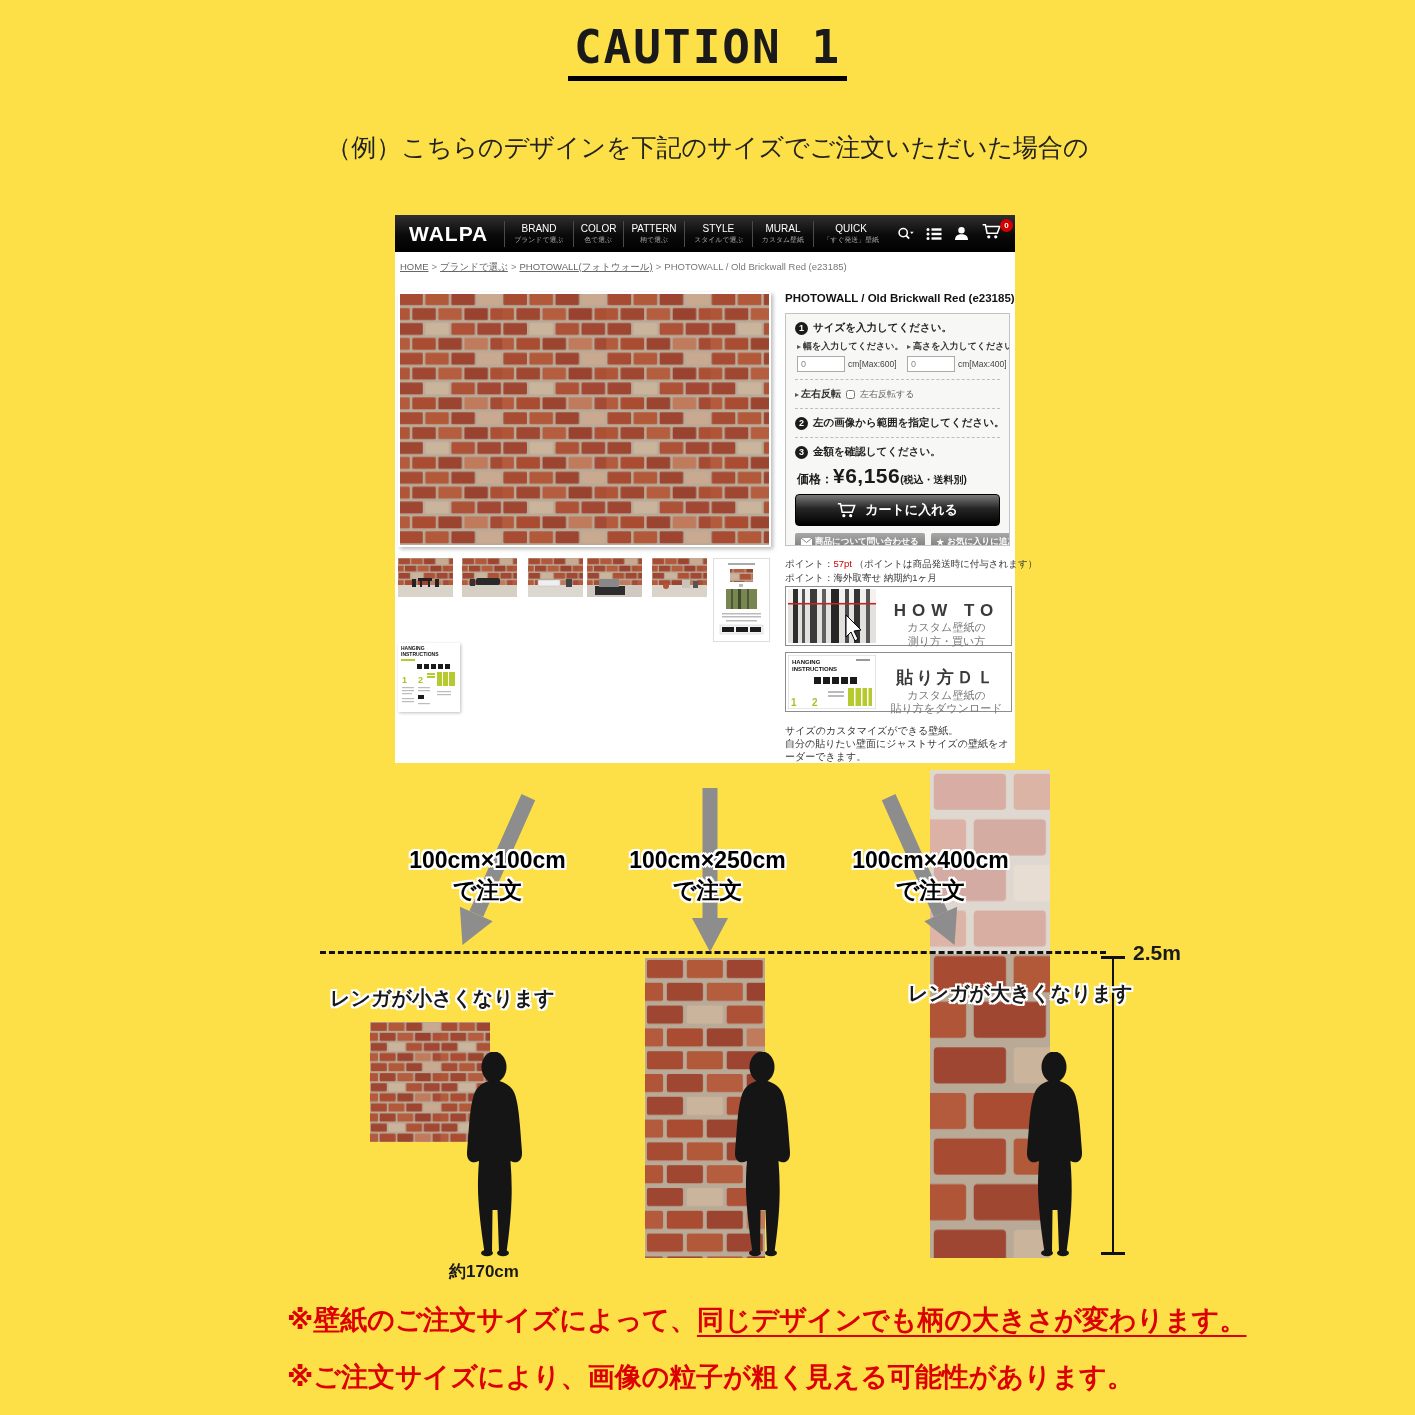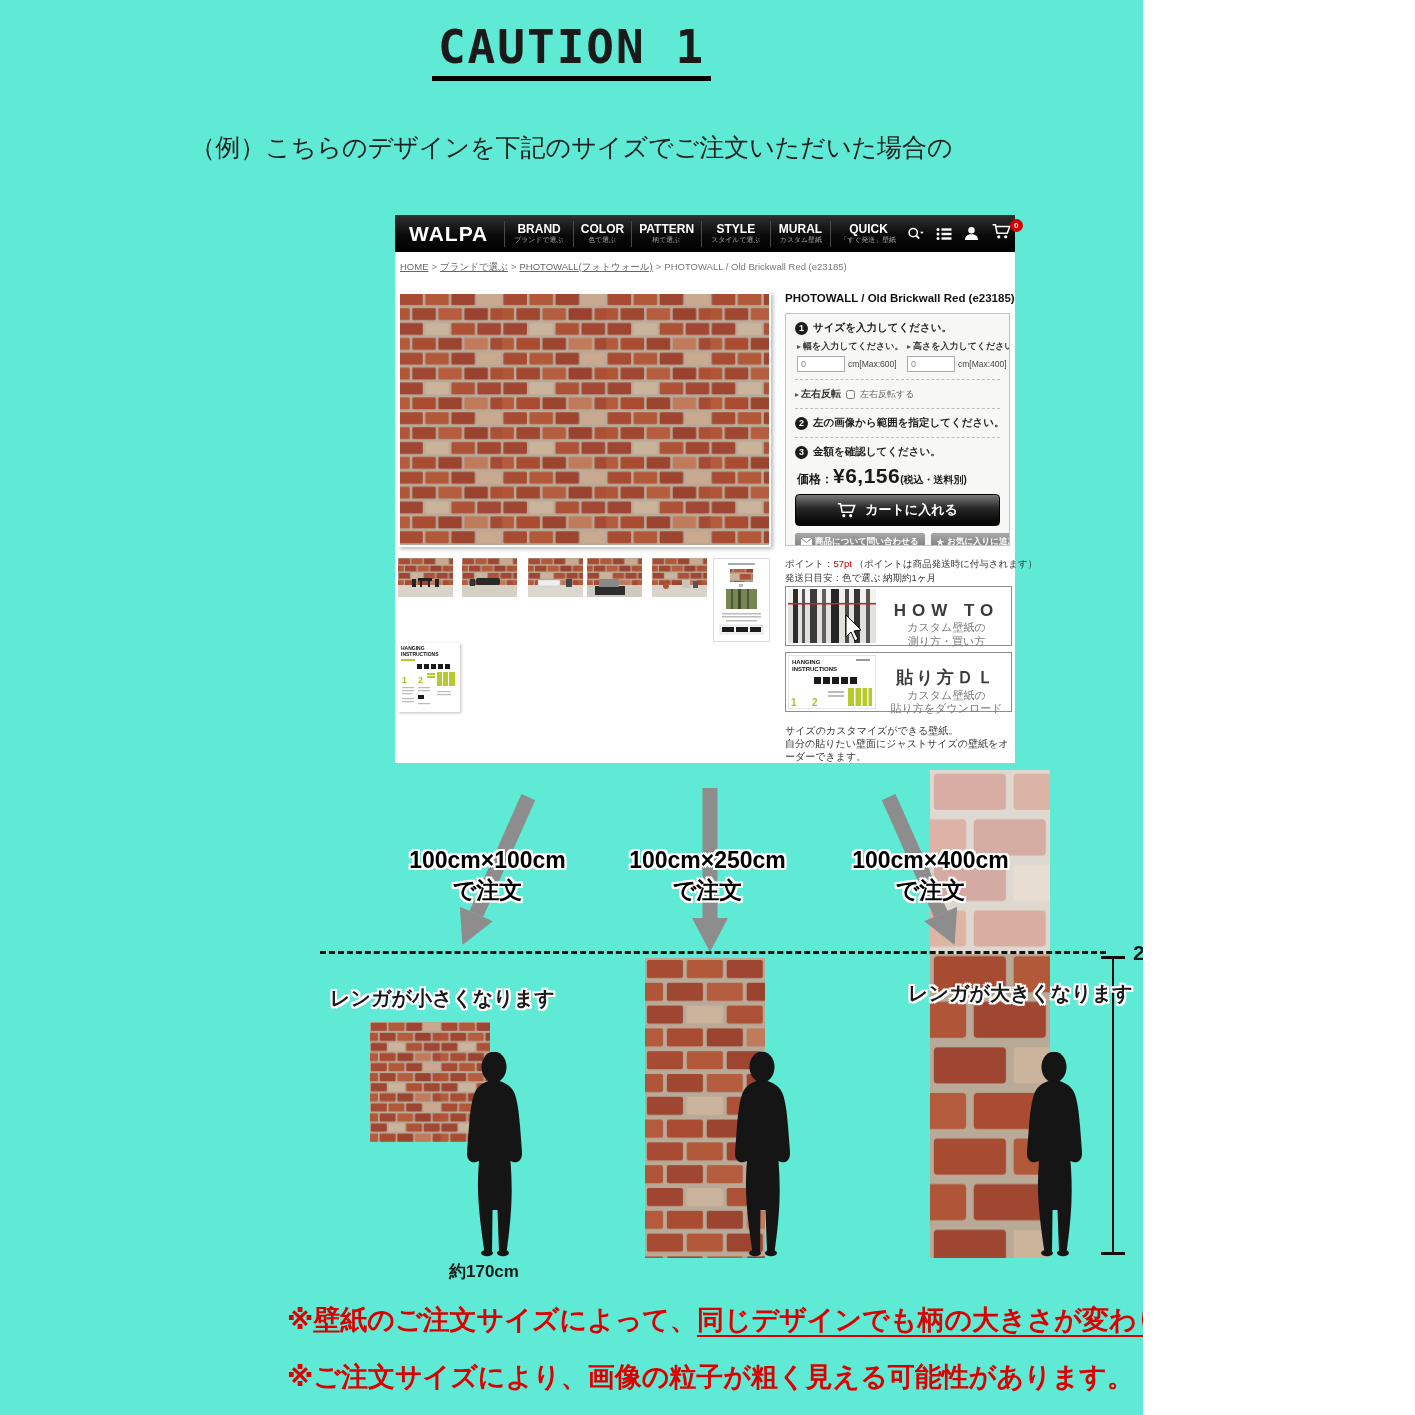--- a/index.html
+++ b/index.html
@@ -1,34 +1,34 @@
 <!DOCTYPE html>
 <html><head>
 <meta charset="utf-8">
 <style>
   html,body{margin:0;padding:0;background:#fff;}
-  #canvas{position:relative;width:1143px;height:1415px;background:#5eead4;overflow:hidden;
+  #canvas{position:relative;width:1415px;height:1415px;background:#fde047;overflow:hidden;
           font-family:"Liberation Sans","DejaVu Sans",sans-serif;color:#1a1a1a;}
   .abs{position:absolute;}
 
   
   #page-title{top:20px;left:0;width:100%;text-align:center;}
   #page-title span{display:inline-block;font-family:"DejaVu Sans Mono","Liberation Sans",monospace;
     font-size:46px;font-weight:800;letter-spacing:2px;border-bottom:5px solid #000;padding:0 6px 2px 6px;}
   #example{top:128px;left:0;width:100%;text-align:center;font-size:25px;color:#222;line-height:38px;}
 
   
   #screen{top:215px;left:395px;width:620px;height:548px;background:#fff;}
   #navbar{position:absolute;top:0;left:0;width:620px;height:37px;
           background:linear-gradient(#303030,#0a0a0a 55%,#000);display:flex;align-items:center;}
   #logo{color:#fff;font-size:21px;font-weight:bold;letter-spacing:1px;padding:0 16px 0 14px;text-align:right;}
   .navitem{height:26px;padding:0 7px;border-left:1px solid #4a4a4a;display:flex;flex-direction:column;
            align-items:center;justify-content:center;cursor:pointer;}
   .navitem:last-of-type{border-right:1px solid #4a4a4a;}
-  .nav-en{color:#fff;font-size:12px;font-weight:bold;line-height:12px;white-space:nowrap;}
+  .nav-en{color:#fff;font-size:10px;font-weight:normal;line-height:12px;white-space:nowrap;}
   .nav-jp{color:#a9a9a9;font-size:7.5px;line-height:9px;white-space:nowrap;transform:scale(.92);}
   #navicons{margin-left:auto;display:flex;align-items:center;gap:12px;padding-right:12px;}
   #cartwrap{position:relative;}
   #cart-badge{position:absolute;top:-4px;right:-10px;width:13px;height:13px;border-radius:50%;
      background:#d40000;color:#fff;font-size:8px;font-weight:bold;text-align:center;line-height:13px;}
 
   #breadcrumb{position:absolute;top:46px;left:5px;font-size:9.5px;color:#777;white-space:nowrap;}
   #breadcrumb .bclink{color:#666;text-decoration:underline;cursor:pointer;text-align:center;}
   #breadcrumb .bcsep{margin:0 3px;color:#888;}
 
@@ -296,21 +296,21 @@
             <span>★</span>
             <span>お気に入りに追加</span>
           </button>
         </div>
       </div>
 
       <div id="pointsline">
         <span>ポイント：</span><span class="pts">57pt</span>
         <span>（ポイントは商品発送時に付与されます）</span>
       </div>
-      <div id="shipline">発送日目安：色で選ぶ 納期約1ヶ月</div>
+      <div id="shipline">ポイント：海外取寄せ 納期約1ヶ月</div>
 
       <div class="infobox" id="howtobox">
         <svg width="88" height="54" viewBox="0 0 88 54">
           <rect width="88" height="54" fill="#e3e1dd"></rect>
             <rect width="88" height="13" fill="#f4f2ee"></rect>
           <rect x="5" y="0" width="5" height="54" fill="#2e2e2e"></rect>
             <rect x="14" y="0" width="3" height="54" fill="#555"></rect>
           <rect x="22" y="0" width="7" height="54" fill="#3b3b3b"></rect>
             <rect x="34" y="0" width="4" height="54" fill="#606060"></rect>
           <rect x="43" y="0" width="8" height="54" fill="#262626"></rect>

